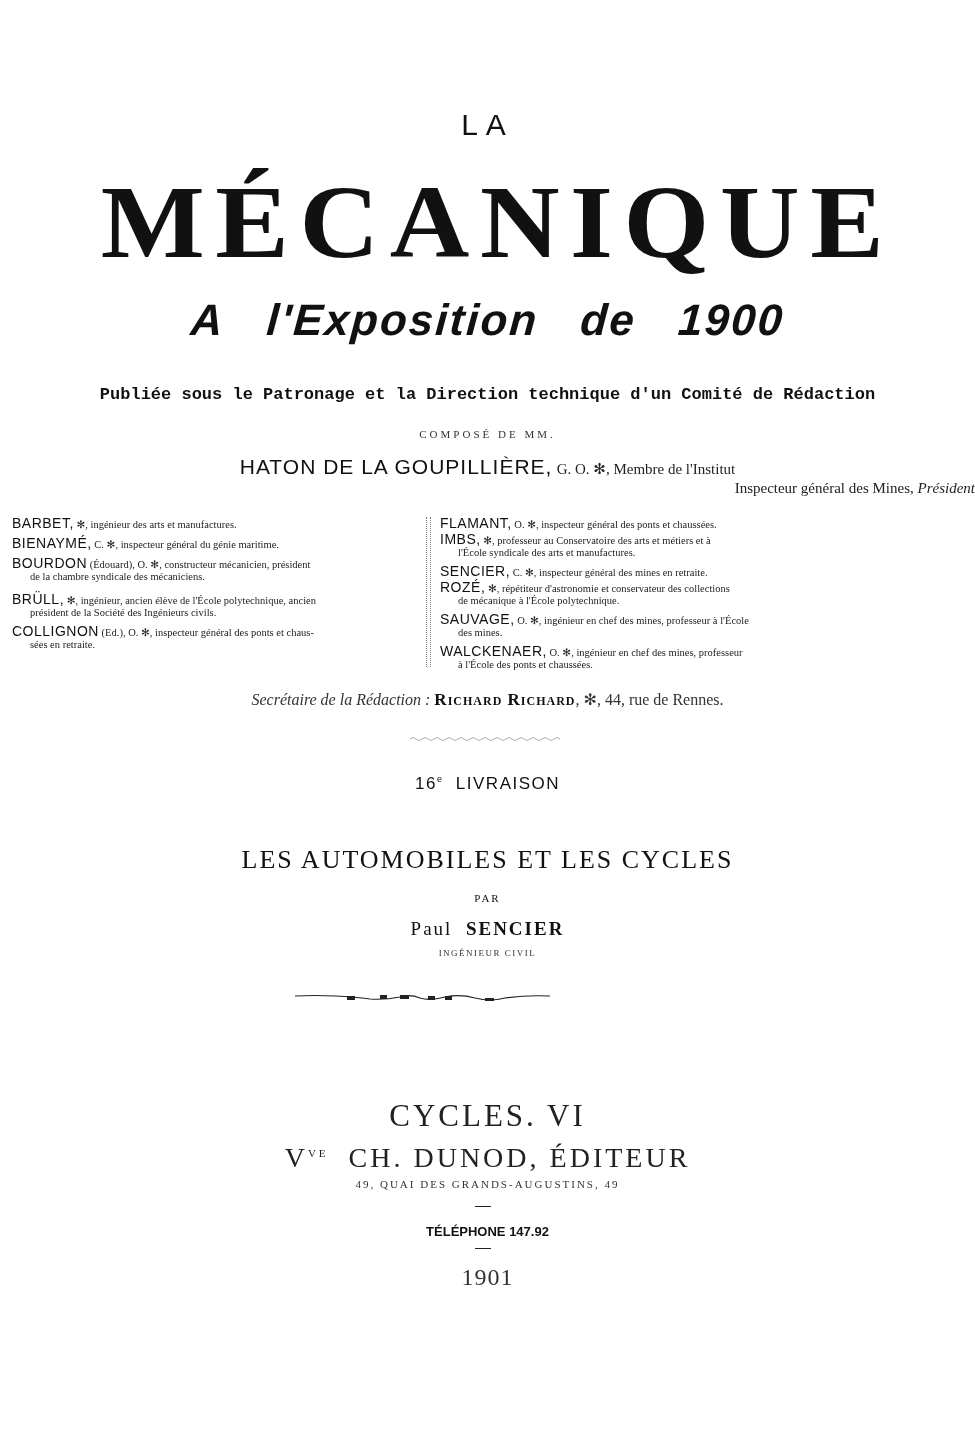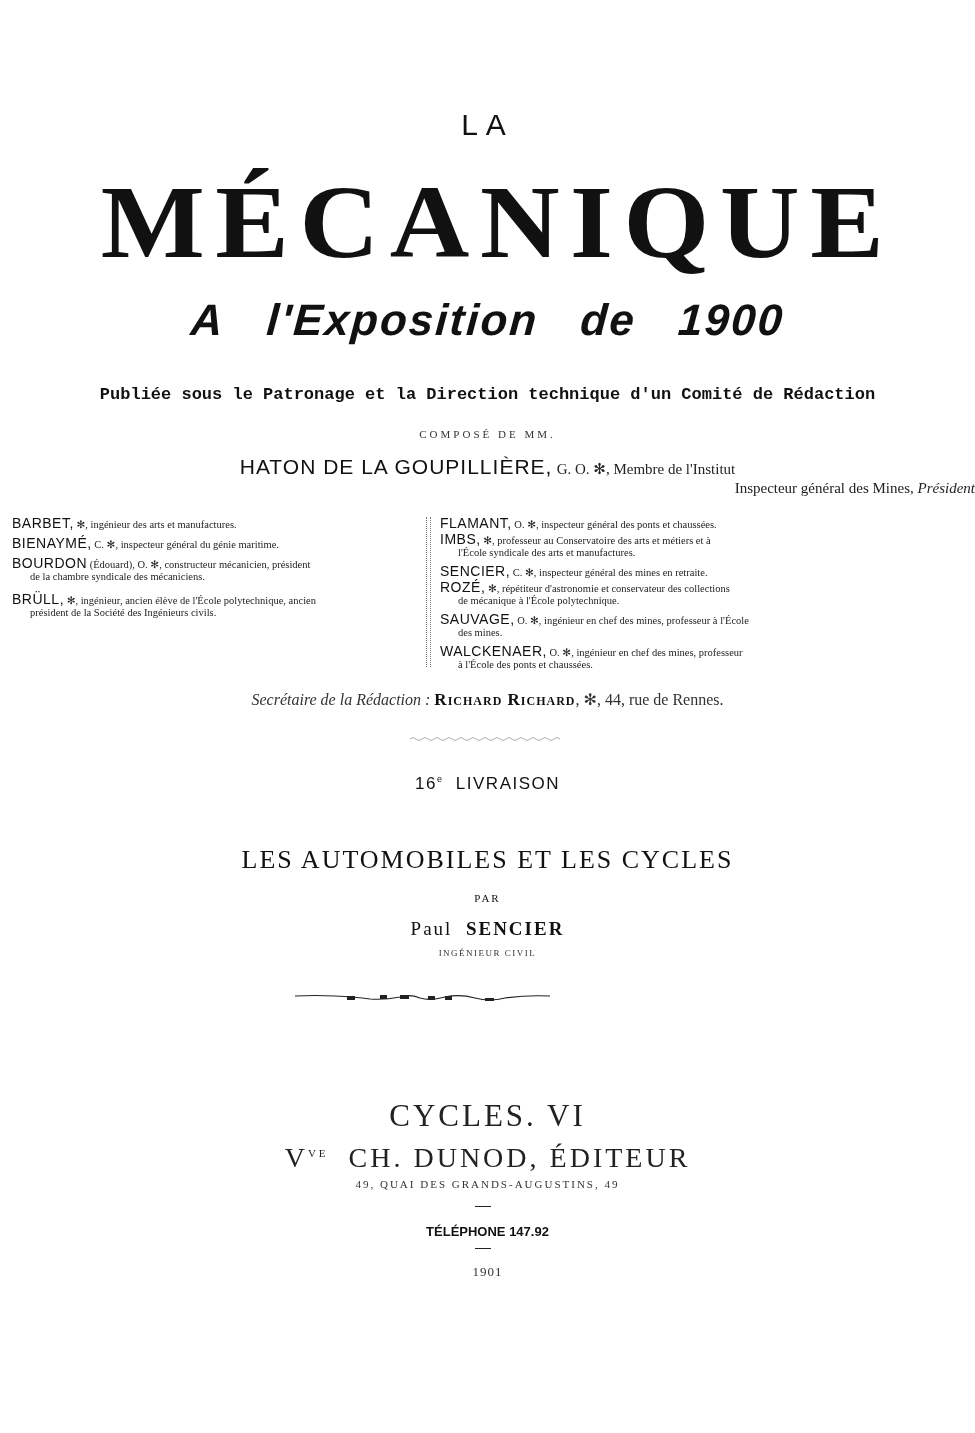--- a/index.html
+++ b/index.html
@@ -46,21 +46,21 @@
   #orn2 { left: 295px; top: 990px; width: 255px; height: 14px; }
 
   #paris { top: 1098px; font-size: 31px; letter-spacing: 3px; color: #222; }
   #editeur { top: 1142px; font-size: 28px; letter-spacing: 3px; color: #222; }
   #editeur sup { font-size: 11px; }
   #address { top: 1178px; font-size: 11px; letter-spacing: 2px; color: #333; }
   .dash { position: absolute; left: 475px; width: 16px; height: 0; border-top: 1.5px solid #222; }
   #dash1 { top: 1206px; }
   #telephone { top: 1224px; font-size: 13px; font-family: "Liberation Sans", sans-serif; font-weight: bold; }
   #dash2 { top: 1248px; }
-  #year { top: 1264px; font-size: 13px; color: #333; letter-spacing: 1px; }
+  #year { top: 1264px; font-size: 24px; color: #333; letter-spacing: 1px; }
 </style>
 </head>
 <body>
 
 <div class="abs center" id="la">LA</div>
 <div class="abs center" id="title">MÉCANIQUE</div>
 <div class="abs center" id="subtitle">
   <span>A</span>
   <span>l'Exposition</span>
   <span>de</span>
@@ -76,20 +76,21 @@
 <div class="abs center" id="president2">
   <span>Inspecteur général des Mines,</span>
   <i>Président</i>
 </div>
 
 <div class="col" id="col-left">
   <div class="entry"><span class="n">BARBET,</span> <span class="d">✻, ingénieur des arts et manufactures.</span></div>
   <div class="entry"><span class="n">BIENAYMÉ,</span> <span class="d">C. ✻, inspecteur général du génie maritime.</span></div>
   <div class="entry"><span class="n">BOURDON</span> <span class="d">(Édouard), O. ✻, constructeur mécanicien, président</span><span class="cont d">de la chambre syndicale des mécaniciens.</span></div>
   <div class="entry" style="margin-top:10px"><span class="n">BRÜLL,</span> <span class="d">✻, ingénieur, ancien élève de l'École polytechnique, ancien</span><span class="cont d">président de la Société des Ingénieurs civils.</span></div>
+  <div class="entry"><span class="n">COLLIGNON</span> <span class="d">(Ed.), O. ✻, inspecteur général des ponts et chaus-</span><span class="cont d">sées en retraite.</span></div>
 </div>
 
 <div id="divider"></div>
 
 <div class="col" id="col-right">
   <div class="entry" style="margin-bottom:2px"><span class="n">FLAMANT,</span> <span class="d">O. ✻, inspecteur général des ponts et chaussées.</span></div>
   <div class="entry"><span class="n">IMBS,</span> <span class="d">✻, professeur au Conservatoire des arts et métiers et à</span><span class="cont d">l'École syndicale des arts et manufactures.</span></div>
   <div class="entry" style="margin-bottom:2px"><span class="n">SENCIER,</span> <span class="d">C. ✻, inspecteur général des mines en retraite.</span></div>
   <div class="entry"><span class="n">ROZÉ,</span> <span class="d">✻, répétiteur d'astronomie et conservateur des collections</span><span class="cont d">de mécanique à l'École polytechnique.</span></div>
   <div class="entry"><span class="n">SAUVAGE,</span> <span class="d">O. ✻, ingénieur en chef des mines, professeur à l'École</span><span class="cont d">des mines.</span></div>

